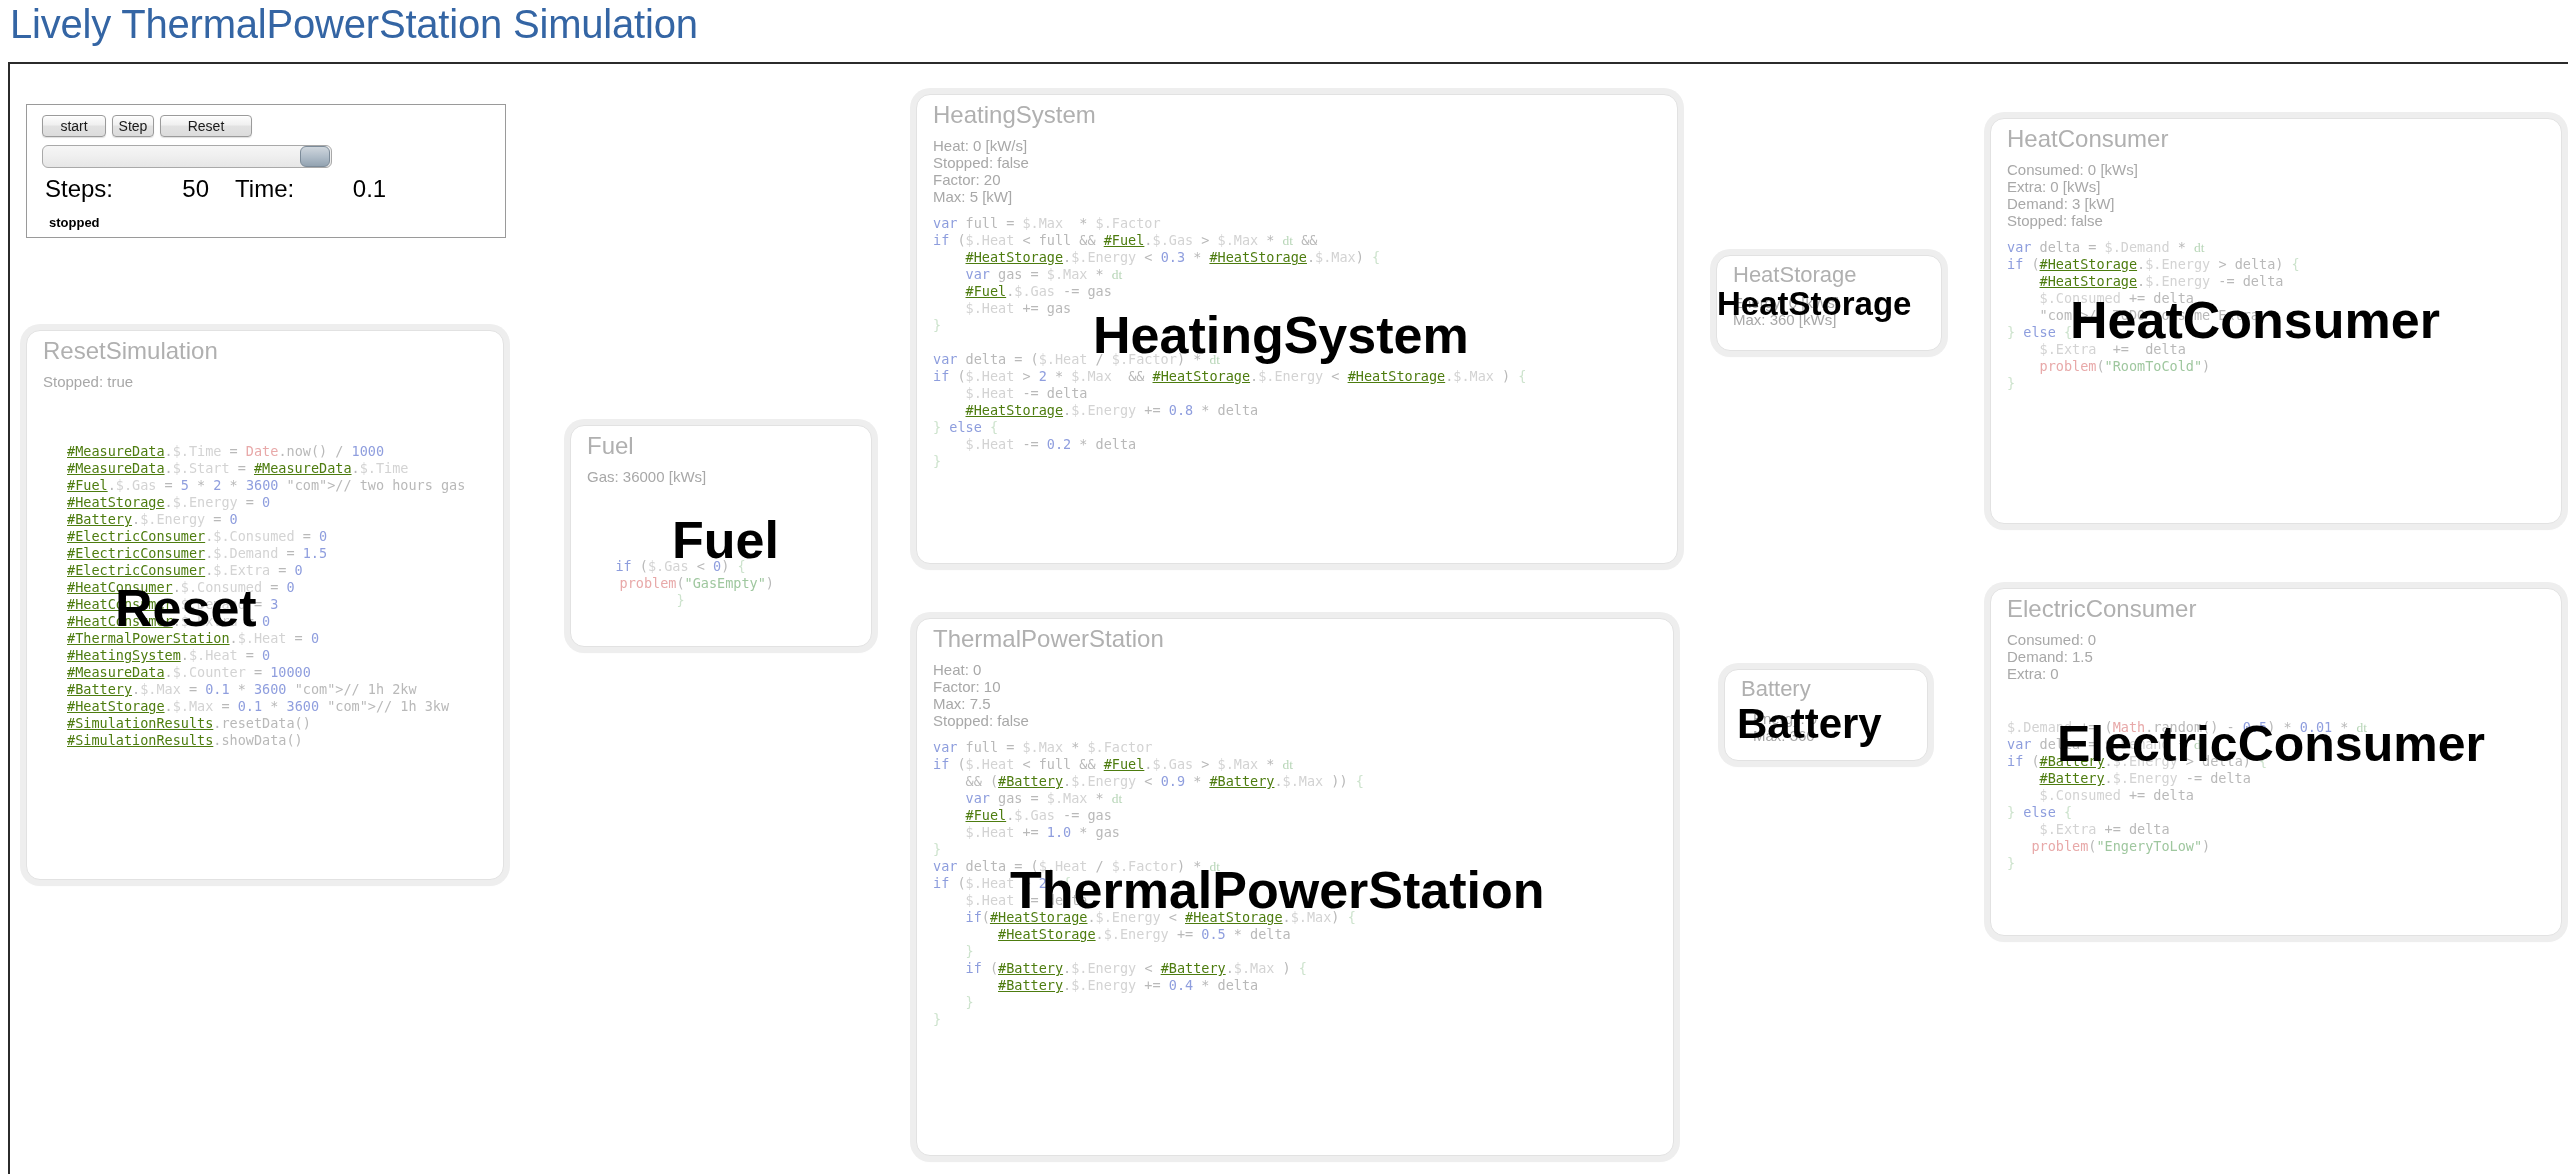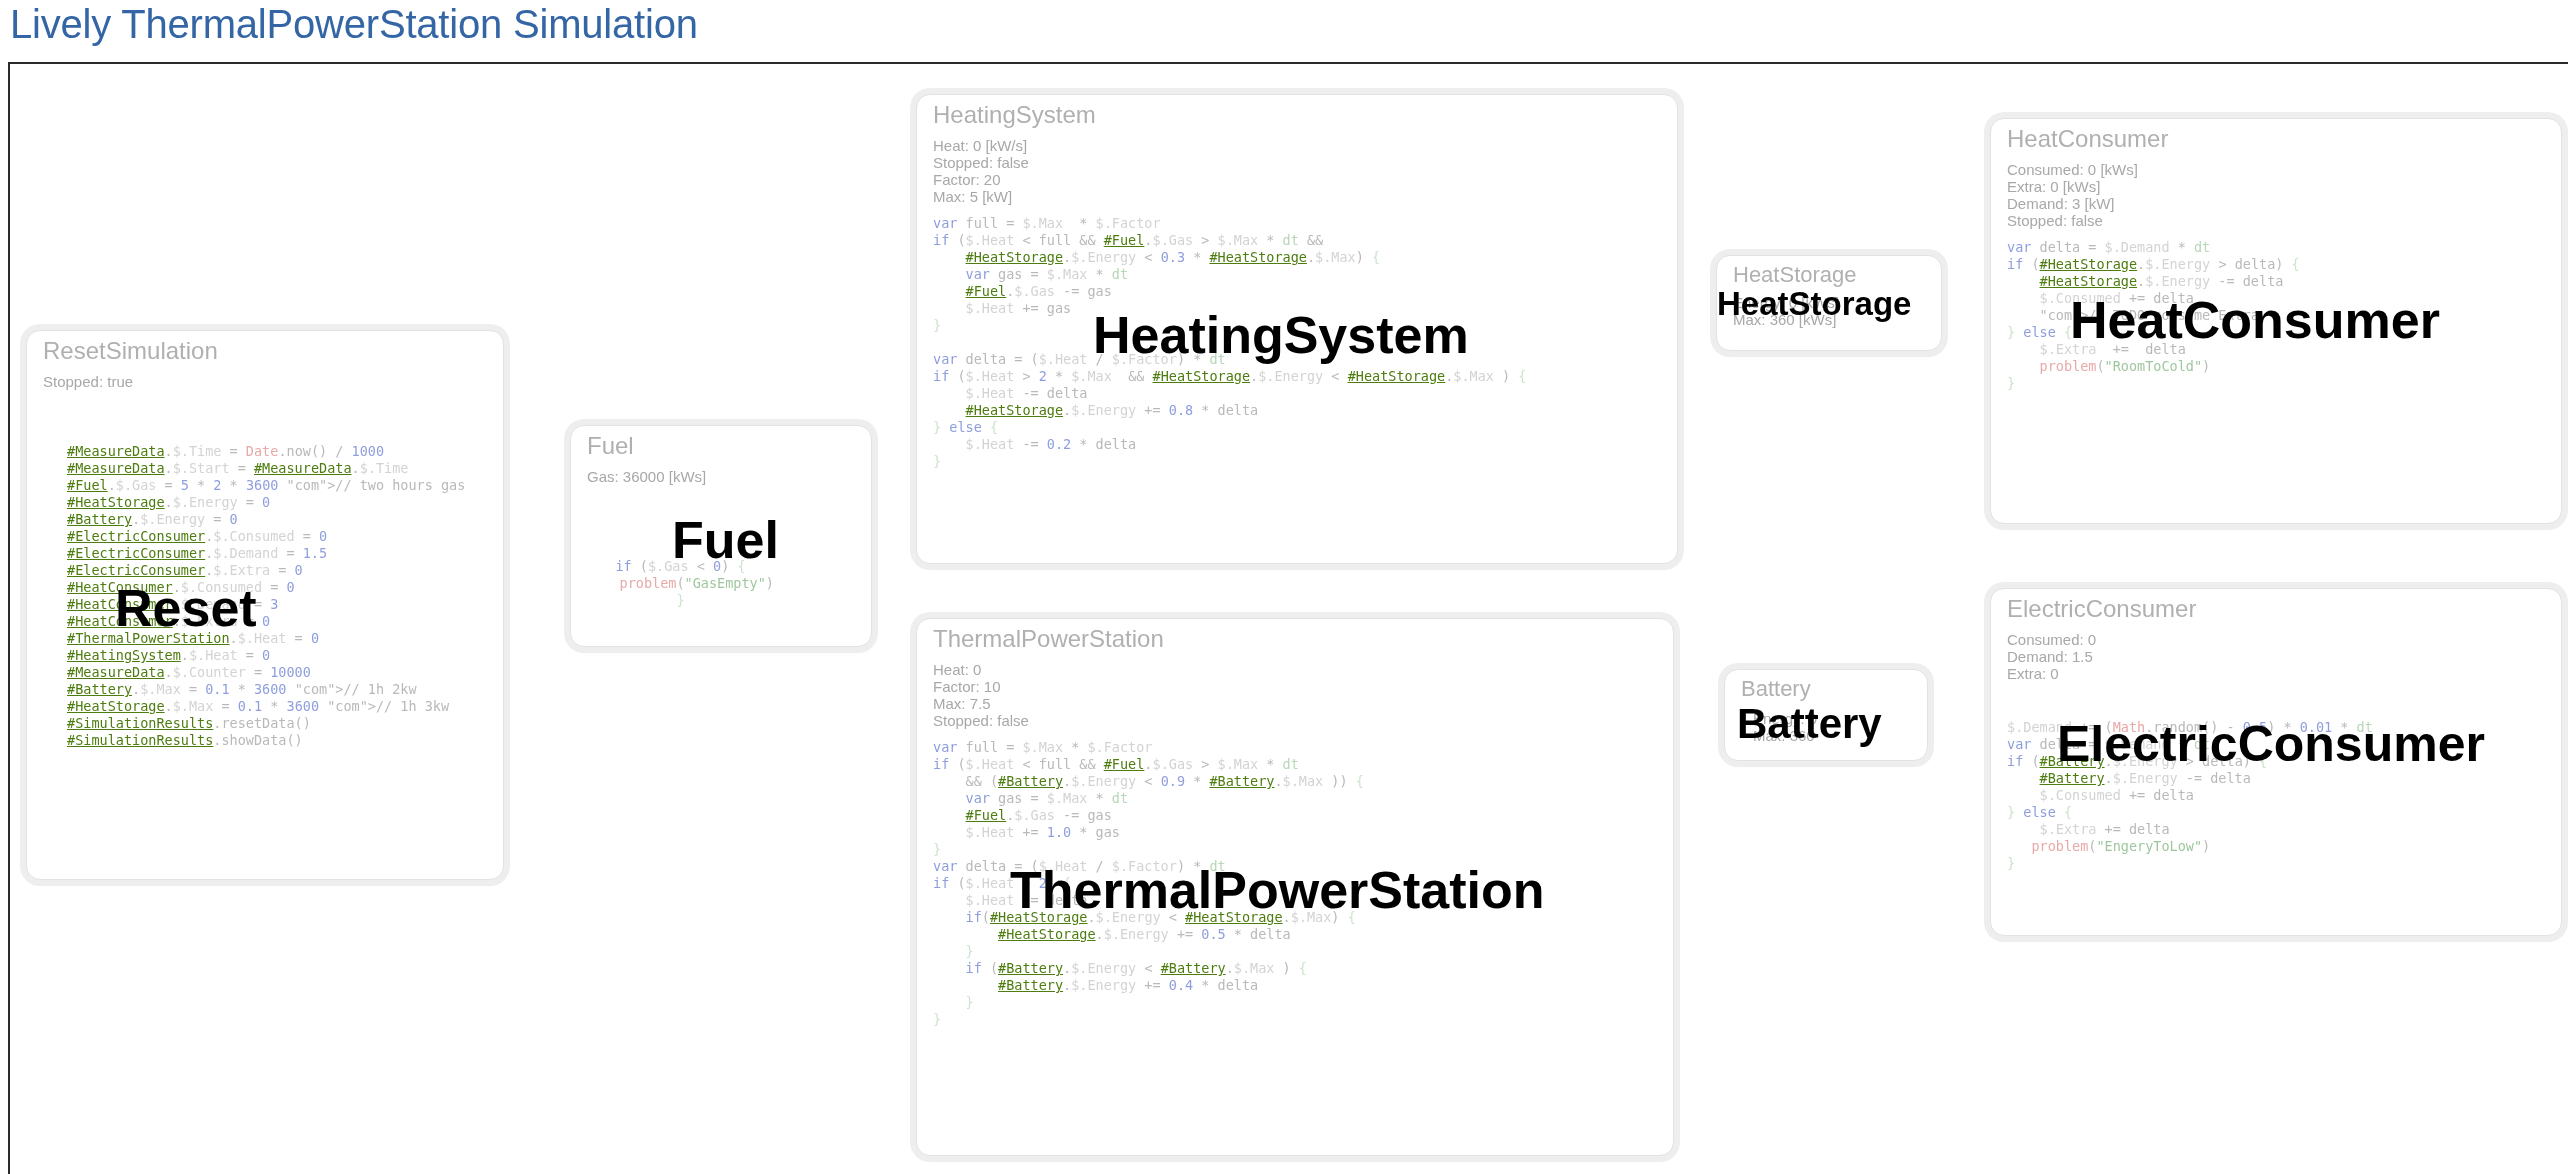--- a/index.html
+++ b/index.html
@@ -132,21 +132,21 @@
     font-size: 13.5px;
     line-height: 17px;
     white-space: pre;
     color: #b9b9b9;
   }
   
   .code .kw   { color: #8d9ddd; }
   .code .ref  { color: #4d7c0f; text-decoration: underline; text-align: right; }
   .code .num  { color: #8f9ede; }
   .code .str  { color: #9fc79f; }
-  .code .com  { color: #b8d6b8; }
+  .code .com  { color: #b8d6b8; font-family: Liberation Serif, serif; }
   .code .fn   { color: #e8a9a9; }
   .code .dim  { color: #d3d3d3; }
   .code .brk  { color: #cde3cd; }
 
   
   .overlay {
     position: absolute;
     font-family: "Liberation Sans", sans-serif;
     font-weight: bold;
     color: #000;
@@ -156,20 +156,30 @@
 </style>
 </head>
 <body>
 
 <div id="root">
 
   <div class="page-title">Lively ThermalPowerStation Simulation</div>
 
   <div class="world-frame"></div>
 
+  <div class="control-panel">
+    <div class="btn-row">
+      <button class="btn start">start</button><button class="btn step">Step</button><button class="btn reset">Reset</button>
+    </div>
+    <div class="slider-track">
+      <div class="slider-thumb"></div>
+    </div>
+    <div class="readout"><span class="lbl">Steps:</span><span class="v-steps">50</span><span class="lbl" style="padding-left:26px">Time:</span><span class="v-time">0.1</span></div>
+    <div class="status-line">stopped</div>
+  </div>
 
   <div class="card" style="left:26px; top:330px; width:478px; height:550px;">
     <div class="title">ResetSimulation</div>
     <div class="props" style="top:42px;">Stopped: true</div>
     <div class="code" style="top:112px;margin-left:24px;"><span class="ref">#MeasureData</span>.<span class="dim">$.Time</span> = <span class="fn">Date</span>.now() / <span class="num">1000</span>
 <span class="ref">#MeasureData</span>.<span class="dim">$.Start</span> = <span class="ref">#MeasureData</span>.<span class="dim">$.Time</span>
 <span class="ref">#Fuel</span>.<span class="dim">$.Gas</span> = <span class="num">5</span> * <span class="num">2</span> * <span class="num">3600</span> <span class="&lt;span">"com"</span>&gt;// two hours gas
 <span class="ref">#HeatStorage</span>.<span class="dim">$.Energy</span> = <span class="num">0</span>
 <span class="ref">#Battery</span>.<span class="dim">$.Energy</span> = <span class="num">0</span>
 <span class="ref">#ElectricConsumer</span>.<span class="dim">$.Consumed</span> = <span class="num">0</span>

